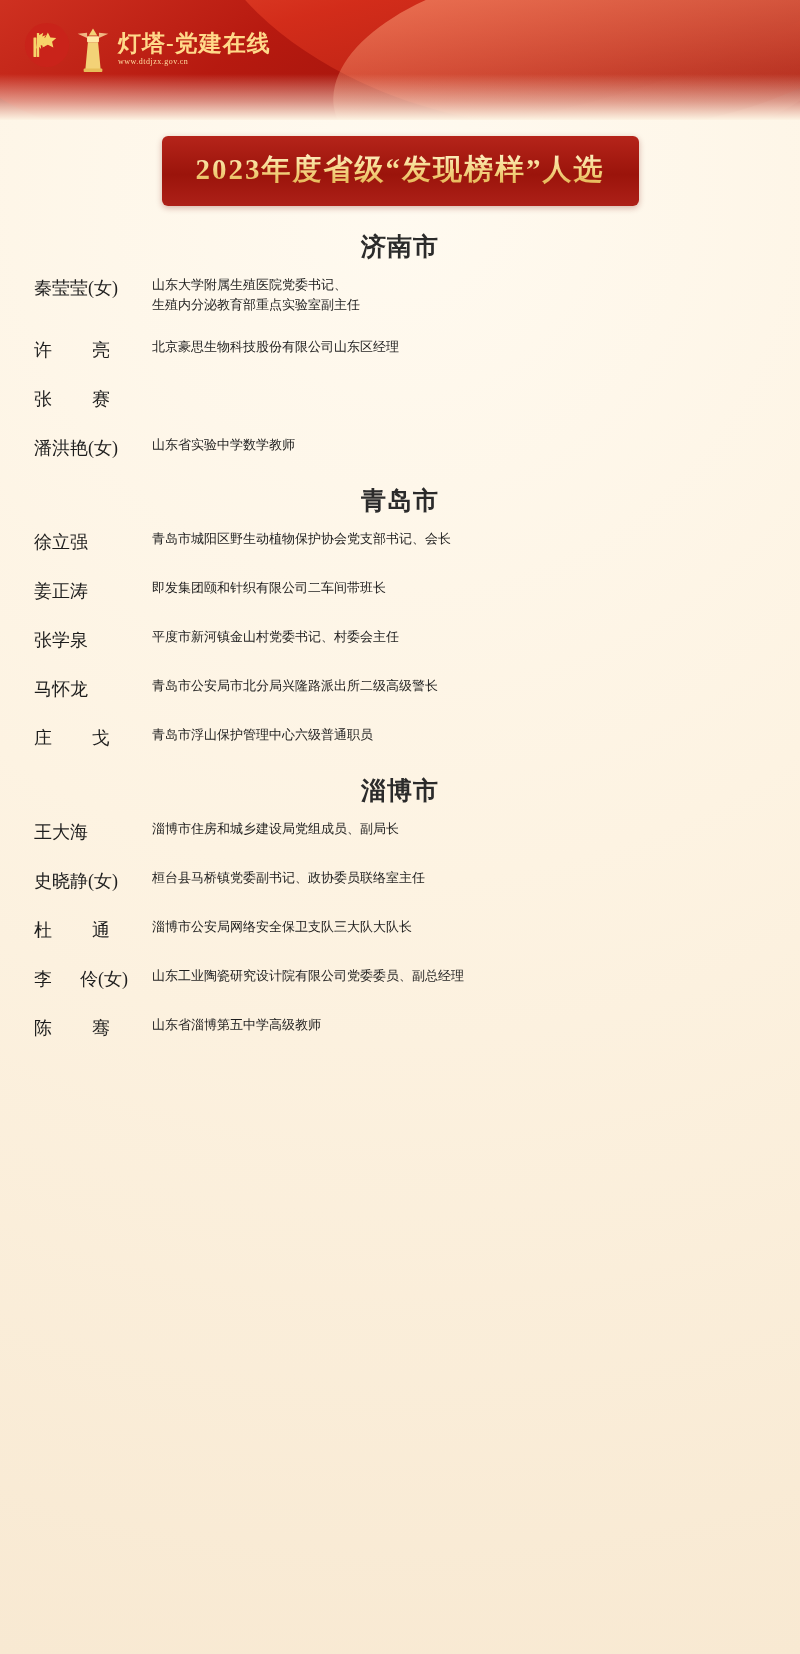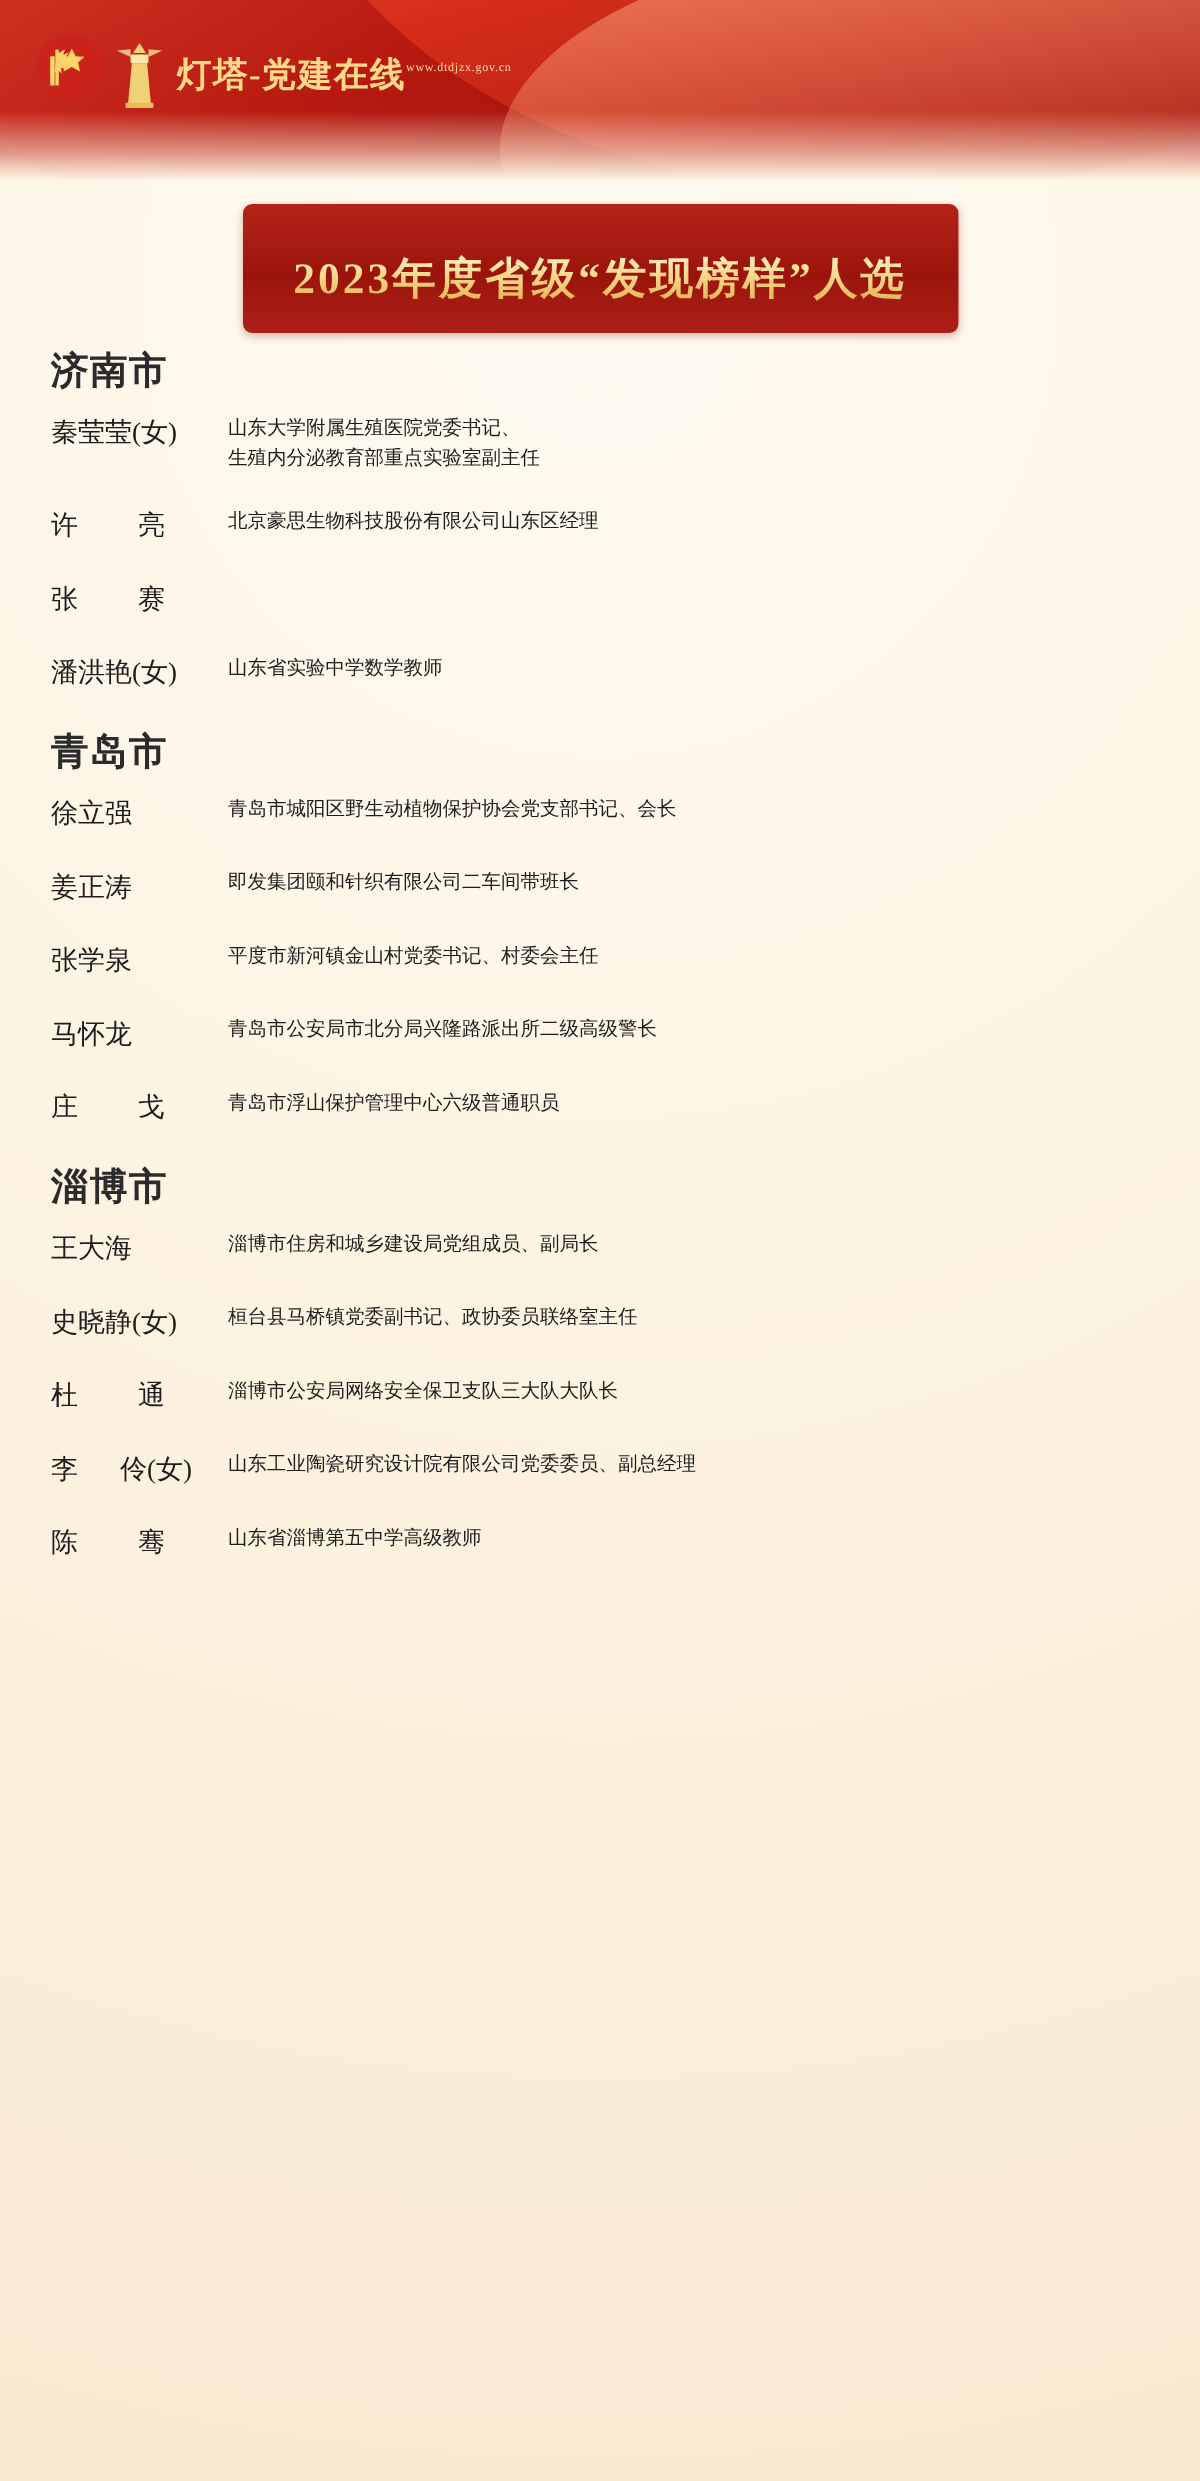--- a/index.html
+++ b/index.html
@@ -75,21 +75,21 @@
     display:flex;
     align-items:center;
     gap:8px;
   }
   .lighthouse {
     width:34px; height:52px;
     position:relative;
   }
   .logo-text {
     display:flex;
-    flex-direction:row;
+    flex-direction:column;
     justify-content:center;
     line-height:1;
   }
   .logo-text .main {
     font-family:"Liberation Serif",serif;
     font-size:23px;
     font-weight:bold;
     color:#ffd98a;
     letter-spacing:1px;
     white-space:nowrap;
@@ -105,21 +105,21 @@
   .title-wrap {
     position:absolute;
     top:136px;
     left:0; right:0;
     display:flex;
     justify-content:center;
   }
   .title-plate {
     background:linear-gradient(180deg,#b5241a 0%,#9b140b 55%,#ad2018 100%);
     border-radius:6px;
-    padding:30px 34px 16px 34px;
+    padding:14px 34px 16px 34px;
     box-shadow:0 2px 6px rgba(120,20,10,.3);
     position:relative;
   }
   .title-plate .txt {
     font-family:"Liberation Serif","DejaVu Serif",serif;
     font-size:29px;
     font-weight:bold;
     letter-spacing:2px;
     background:linear-gradient(180deg,#fff4cf 0%,#f6d88a 45%,#e0ab45 100%);
     -webkit-background-clip:text;
@@ -134,20 +134,21 @@
     left:0; right:0;
     padding:0 34px;
   }
   .city {
     font-family:"Liberation Sans","DejaVu Sans",sans-serif;
     font-size:25px;
     font-weight:bold;
     color:#2b2b2b;
     margin:18px 0 12px 0;
     letter-spacing:1px;
+    text-align:center;
   }
   .city:first-child { margin-top:0; }
   .entry {
     display:flex;
     align-items:flex-start;
     margin:0 0 22px 0;
   }
   .entry .name {
     width:118px;
     flex:0 0 118px;

